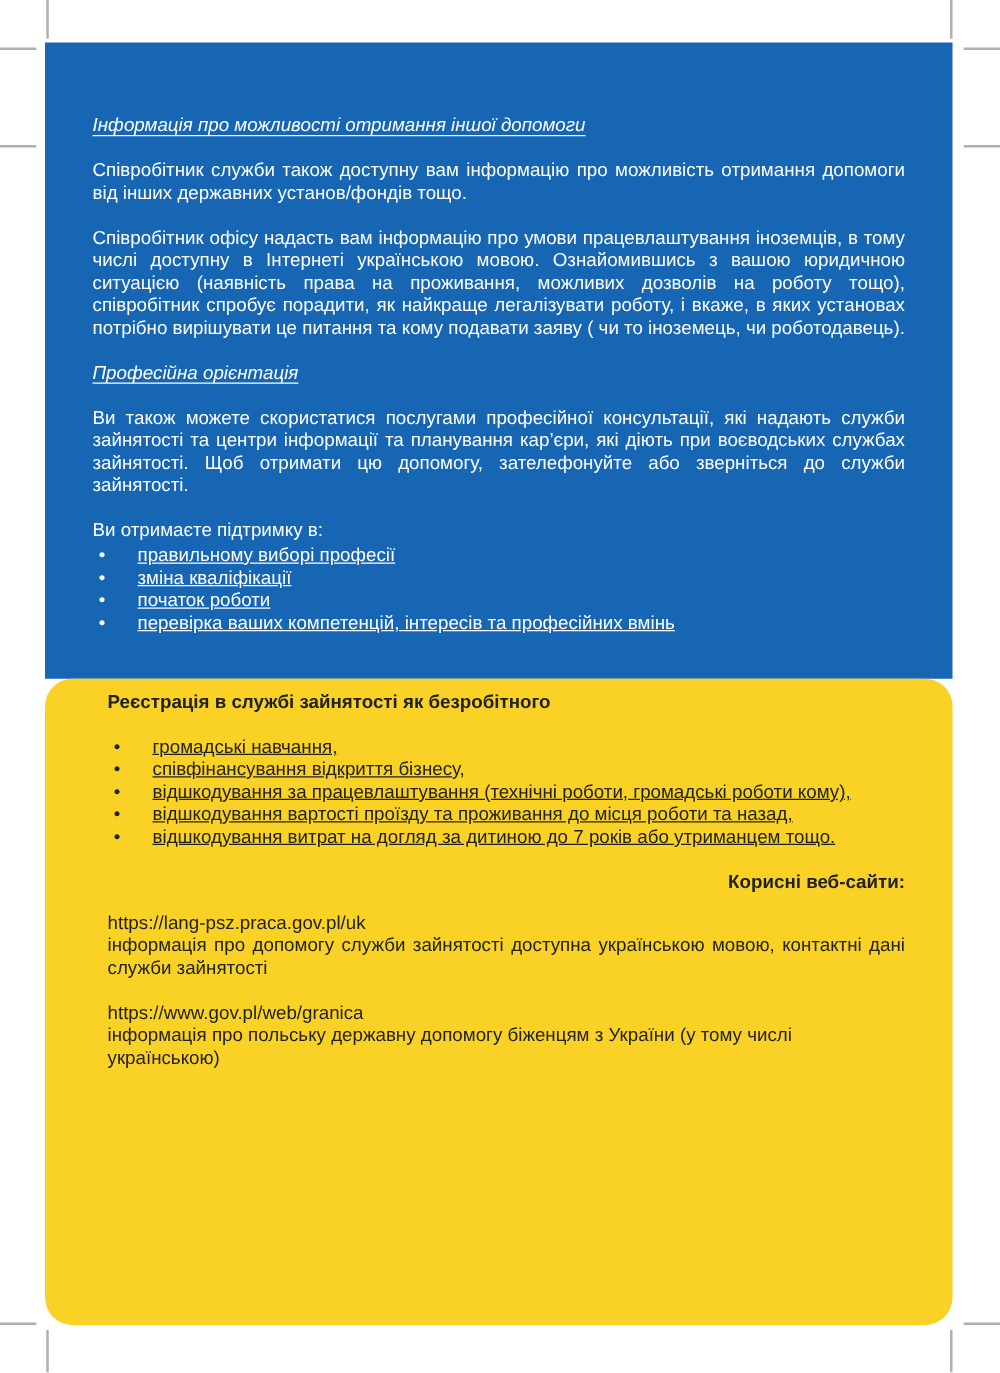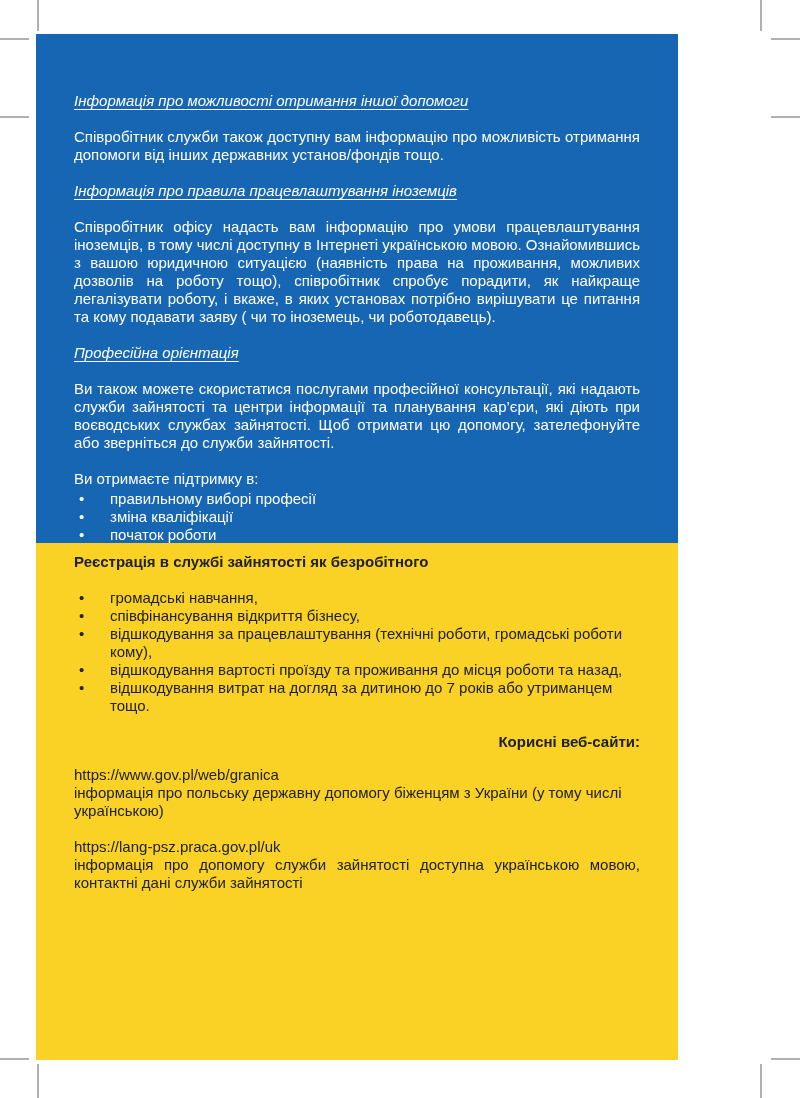--- a/index.html
+++ b/index.html
@@ -19,34 +19,35 @@
     font-family: "Liberation Sans", sans-serif;
     overflow: hidden;
   }
   .crop { position: absolute; background: var(--crop-mark); }
   .crop.h { height: 2px; width: 29px; }
   .crop.v { width: 2px; height: 31px; }
 
   .page {
     position: absolute;
     left: 36px; top: 34px;
-    width: 642px; height: 1026px;
+    width: 726px; height: 1026px;
   }
   .section { width: 100%; overflow: hidden; }
   .section-blue {
     background: var(--blue);
     color: var(--text-on-blue);
     height: 509px;
     padding: 58px 38px 0 38px;
   }
   .section-yellow {
     background: var(--yellow);
     color: var(--text-on-yellow);
     height: 517px;
-    padding: 10px 38px 0 38px;
+    padding: 10px 38px 0 50px;
+    border-radius: 22px;
   }
   .section p, .section h2, .section h3 { 
     margin: 0 0 18px 0;
     font-size: 15px;
     line-height: 18px;
     font-weight: normal;
   }
   .uheading {
     font-style: italic;
     text-decoration: underline;
@@ -57,21 +58,21 @@
   .bullets { margin: 0 0 18px 0; }
   .bullet {
     display: flex;
     font-size: 15px;
     line-height: 18px;
   }
   .bullet .dot {
     flex: 0 0 36px;
     padding-left: 5px;
   }
-  .bullet .btxt { flex: 1 1 auto; }
+  .bullet .btxt { flex: 1 1 auto; text-decoration: underline; }
   .bold-heading { font-weight: bold !important; }
   .web-heading { margin-top: 15px !important; margin-bottom: 15px !important; text-align: right; }
   .website { margin: 0 0 18px 0; }
   .website .url {
     display: block;
     font-size: 15px;
     line-height: 18px;
     color: inherit;
     text-decoration: none;
     cursor: pointer;
@@ -91,21 +92,20 @@
 <div class="crop v" style="left:37px; top:1064px; height:34px;"></div>
 <div class="crop h" style="left:771px; top:1058px;"></div>
 <div class="crop v" style="left:760px; top:1064px; height:34px;"></div>
 
 <div class="page">
 
   <div class="section section-blue">
     <h2 class="uheading">Інформація про можливості отримання іншої допомоги</h2>
     <p class="just">Співробітник служби також доступну вам інформацію про можливість отримання допомоги від інших державних установ/фондів тощо.</p>
 
-    <h2 class="uheading">Інформація про правила працевлаштування іноземців</h2>
     <p class="just">Співробітник офісу надасть вам інформацію про умови працевлаштування іноземців, в тому числі доступну в Інтернеті українською мовою. Ознайомившись з вашою юридичною ситуацією (наявність права на проживання, можливих дозволів на роботу тощо), співробітник спробує порадити, як найкраще легалізувати роботу, і вкаже, в яких установах потрібно вирішувати це питання та кому подавати заяву ( чи то іноземець, чи роботодавець).</p>
 
     <h2 class="uheading">Професійна орієнтація</h2>
     <p class="just">Ви також можете скористатися послугами професійної консультації, які надають служби зайнятості та центри інформації та планування кар’єри, які діють при воєводських службах зайнятості. Щоб отримати цю допомогу, зателефонуйте або зверніться до служби зайнятості.</p>
 
     <p class="intro">Ви отримаєте підтримку в:</p>
     <div class="bullets">
       <div class="bullet">
         <span class="dot">•</span>
         <span class="btxt">правильному виборі професії</span>
@@ -148,24 +148,24 @@
       </div>
       <div class="bullet">
         <span class="dot">•</span>
         <span class="btxt">відшкодування витрат на догляд за дитиною до 7 років або утриманцем тощо.</span>
       </div>
     </div>
 
     <p class="bold-heading web-heading">Корисні веб-сайти:</p>
 
     <div class="website">
+      <a class="url">https://lang-psz.praca.gov.pl/uk</a>
+      <p class="desc just">інформація про допомогу служби зайнятості доступна українською мовою, контактні дані служби зайнятості</p>
+    </div>
+    <div class="website">
       <a class="url">https://www.gov.pl/web/granica</a>
       <p class="desc">інформація про польську державну допомогу біженцям з України (у тому числі українською)</p>
-    </div>
-    <div class="website">
-      <a class="url">https://lang-psz.praca.gov.pl/uk</a>
-      <p class="desc just">інформація про допомогу служби зайнятості доступна українською мовою, контактні дані служби зайнятості</p>
     </div>
     <div class="website">
     </div>
   </div>
 
 </div>
 
 </body></html>

